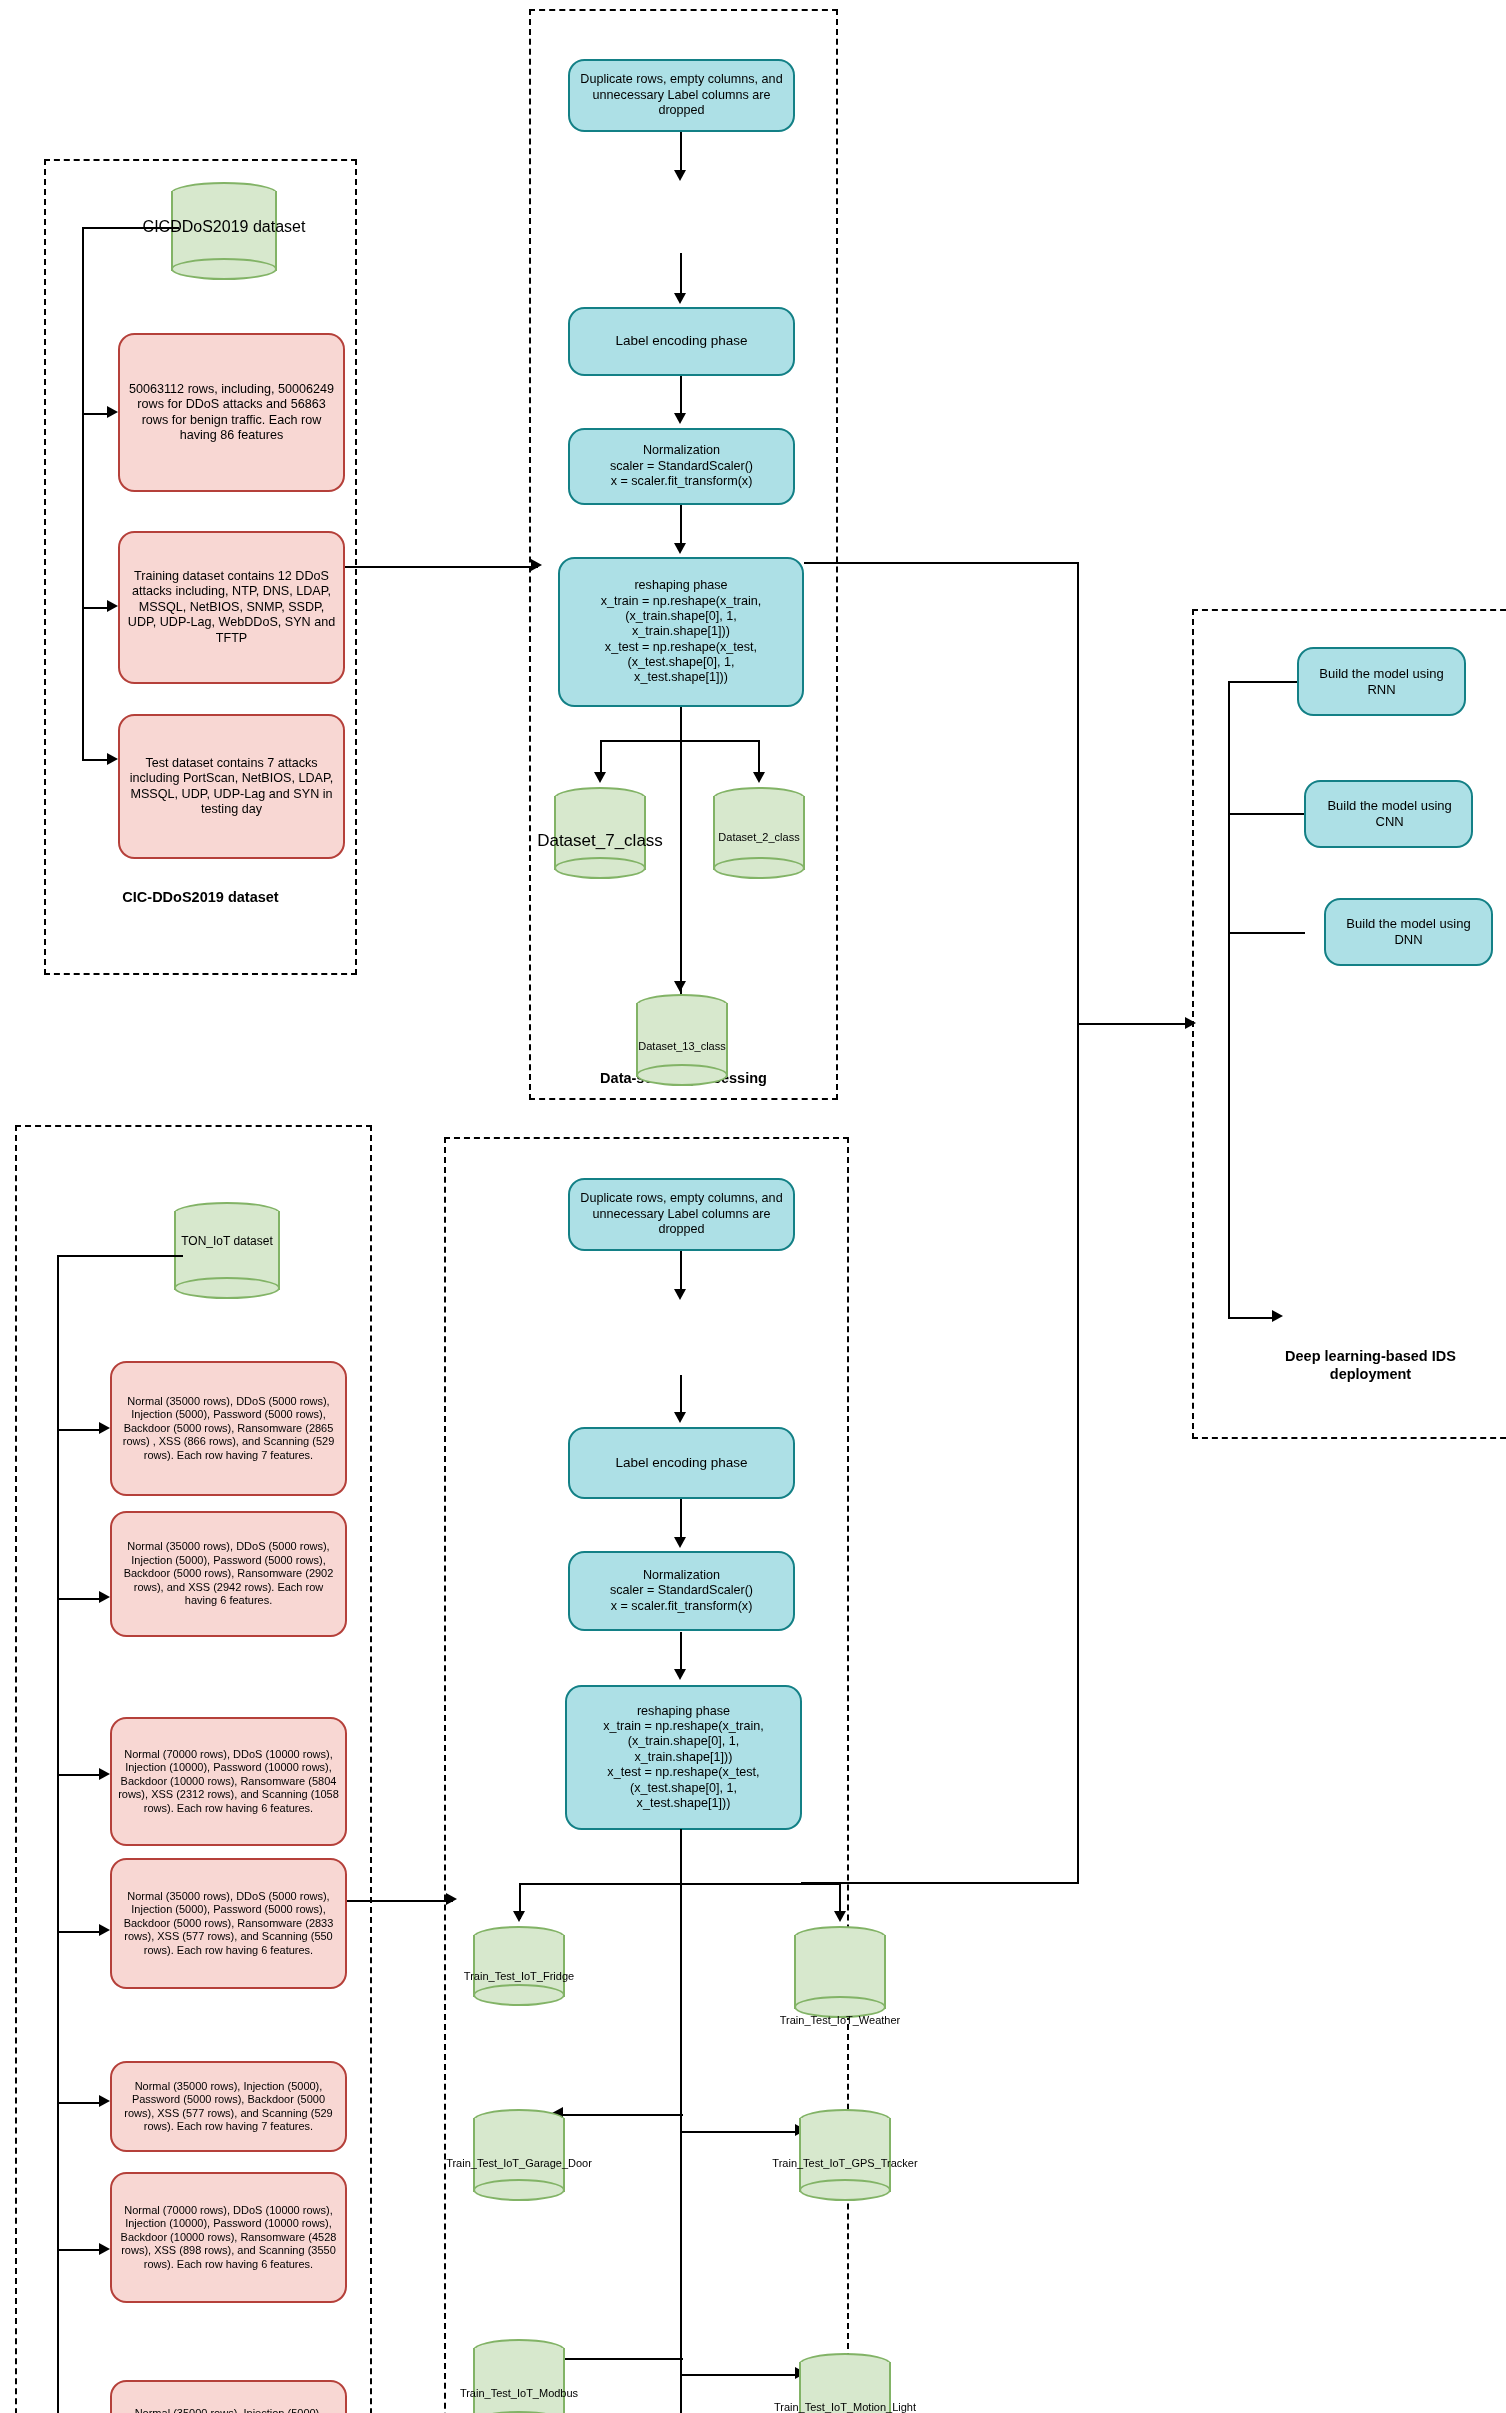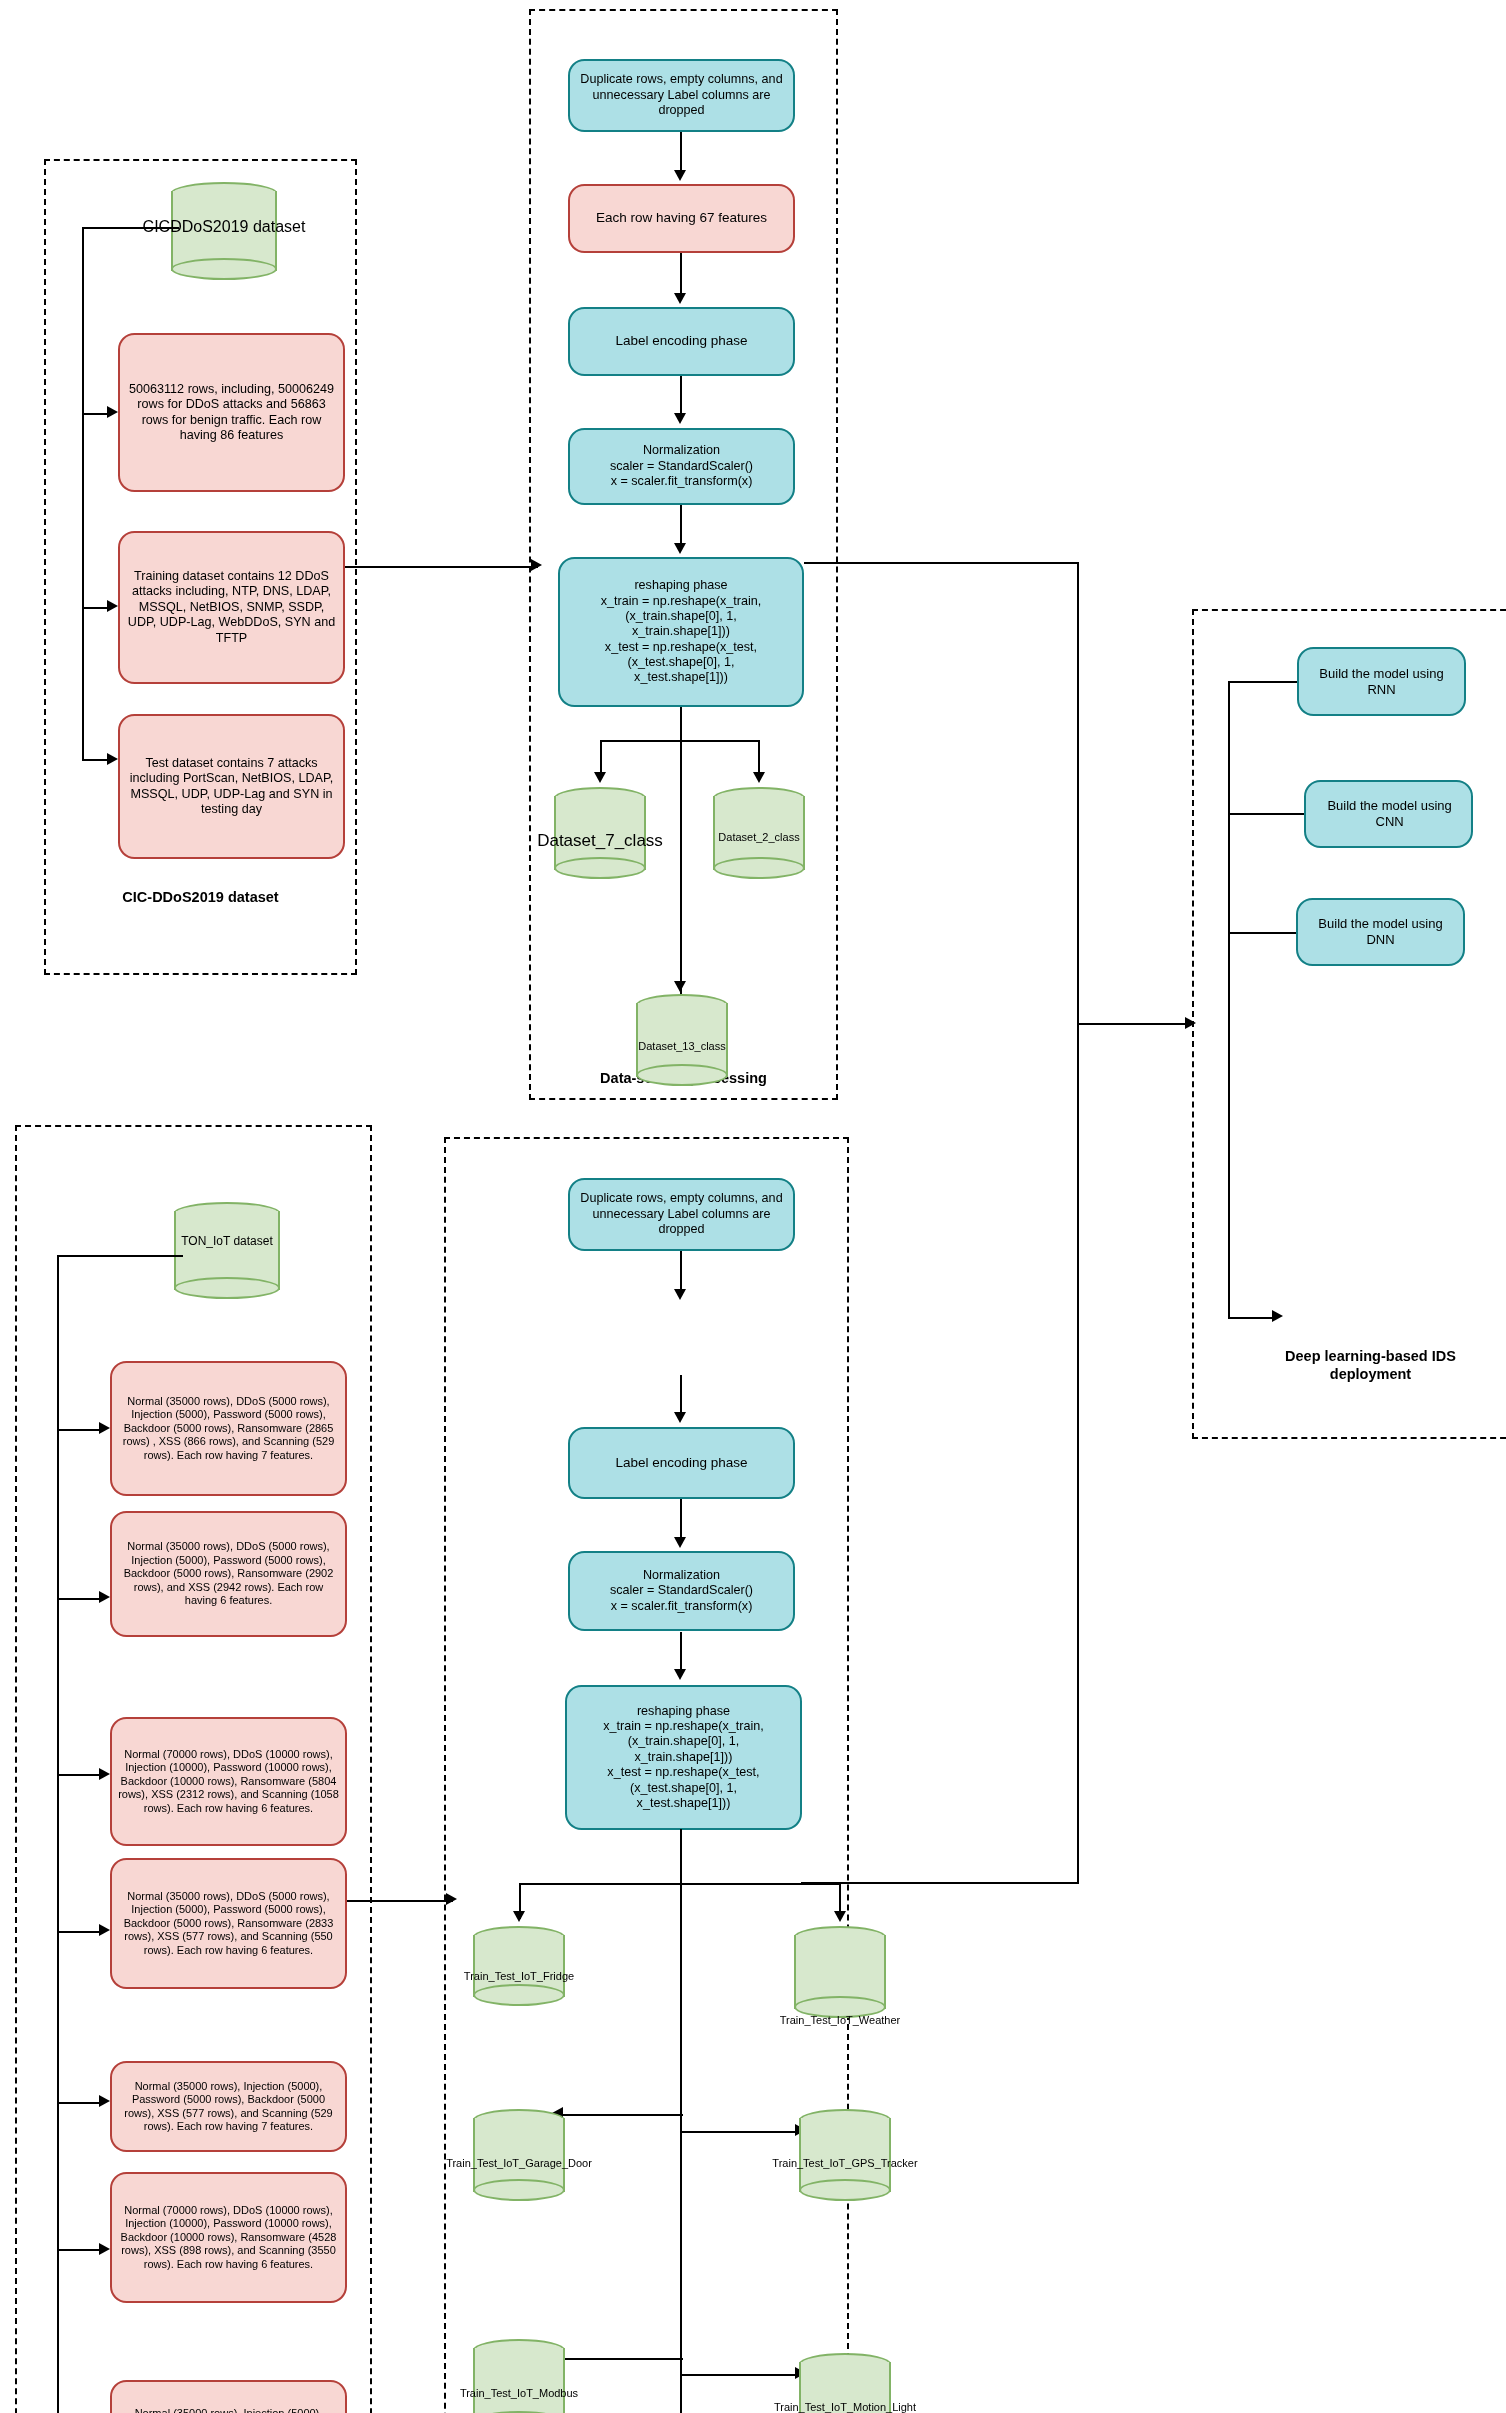--- a/index.html
+++ b/index.html
@@ -142,21 +142,20 @@
   <div class="node red" style="left:118px;top:531px;width:227px;height:153px;font-size:12.6px;">Training dataset contains 12 DDoS attacks including, NTP, DNS, LDAP, MSSQL, NetBIOS, SNMP, SSDP, UDP, UDP-Lag, WebDDoS, SYN and TFTP</div>
   <div class="node red" style="left:118px;top:714px;width:227px;height:145px;font-size:12.6px;">Test dataset contains 7 attacks including PortScan, NetBIOS, LDAP, MSSQL, UDP, UDP-Lag and SYN in testing day</div>
 
   <div class="ln hl" style="left:345px;top:566px;width:193px;"></div>
   <div class="arrow right" style="left:531px;top:559px;"></div>
 
   <div class="node teal" style="left:568px;top:59px;width:227px;height:73px;font-size:12.6px;">Duplicate rows, empty columns, and unnecessary Label columns are dropped</div>
   <div class="ln vl" style="left:680px;top:132px;height:44px;"></div>
   <div class="arrow down" style="left:674px;top:170px;"></div>
 
-  <div class="node red" style="left:568px;top:184px;width:227px;height:69px;font-size:13.5px;">Each row having 67 features</div>
   <div class="ln vl" style="left:680px;top:253px;height:46px;"></div>
   <div class="arrow down" style="left:674px;top:293px;"></div>
 
   <div class="node teal" style="left:568px;top:307px;width:227px;height:69px;font-size:13.5px;">Label encoding phase</div>
   <div class="ln vl" style="left:680px;top:376px;height:44px;"></div>
   <div class="arrow down" style="left:674px;top:413px;"></div>
 
   <div class="node teal" style="left:568px;top:428px;width:227px;height:77px;font-size:12.6px;">Normalization
 scaler = StandardScaler()
 x = scaler.fit_transform(x)</div>
@@ -210,21 +209,21 @@
 
   <div class="ln vl" style="left:1228px;top:681px;height:637px;"></div>
 
   <div class="ln hl" style="left:1228px;top:681px;width:70px;"></div>
   <div class="node teal" style="left:1297px;top:647px;width:169px;height:69px;font-size:13px;">Build the model using RNN</div>
 
   <div class="ln hl" style="left:1228px;top:813px;width:77px;"></div>
   <div class="node teal" style="left:1304px;top:780px;width:169px;height:68px;font-size:13px;padding-left:8px;">Build the model using CNN</div>
 
   <div class="ln hl" style="left:1228px;top:932px;width:77px;"></div>
-  <div class="node teal" style="left:1296px;top:898px;width:169px;height:68px;font-size:13px;">Build the model using DNN</div>
+  <div class="node teal" style="left:1324px;top:898px;width:169px;height:68px;font-size:13px;">Build the model using DNN</div>
 
   <div class="ln hl" style="left:1228px;top:1317px;width:46px;"></div>
   <div class="arrow right" style="left:1272px;top:1310px;"></div>
 
   <div class="cyl" style="left:174px;top:1202px;width:106px;height:97px;">
     <div class="top"></div>
     <div class="body"></div>
     <div class="cap-cover"></div>
     <div class="bottom"></div>
     <div class="lbl" style="top:32px;font-size:12px;line-height:1.2;">TON_IoT

